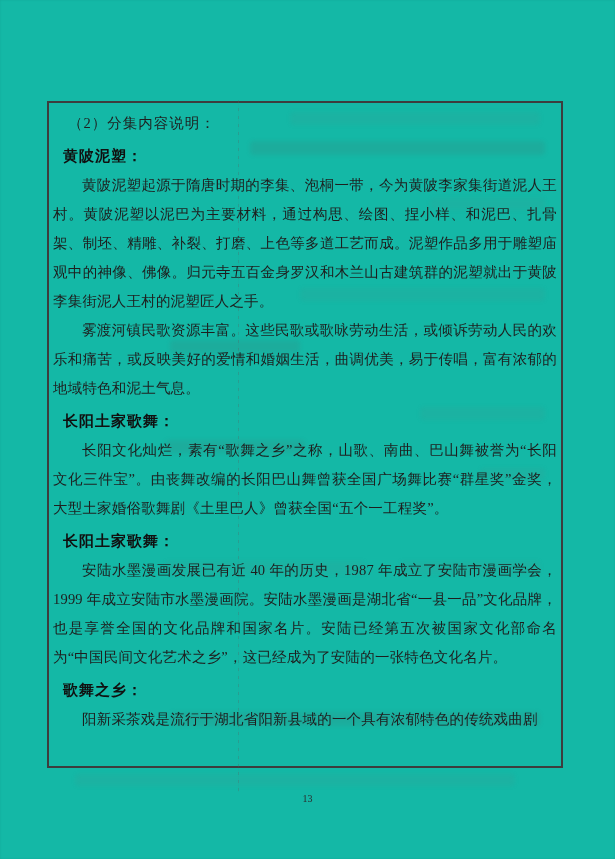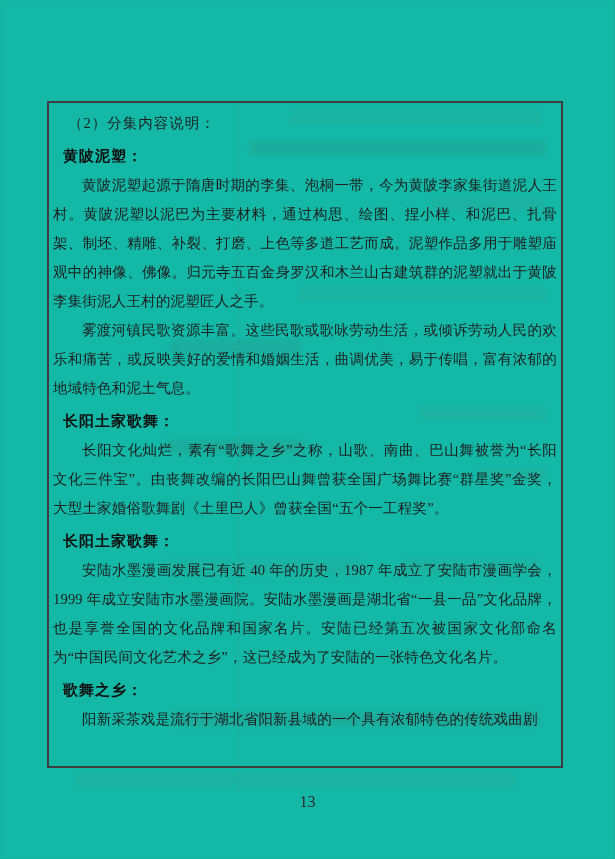--- a/index.html
+++ b/index.html
@@ -68,21 +68,21 @@
       rgba(90,90,90,0.28) 0px, rgba(90,90,90,0.28) 3px,
       rgba(90,90,90,0.05) 3px, rgba(90,90,90,0.05) 8px);
     pointer-events: none;
   }
   .page-number {
     position: absolute;
     left: 0;
     top: 793px;
     width: 615px;
     text-align: center;
-    font-size: 16px;
+    font-size: 10px;
     color: #2c2c2c;
   }
   .artifact {
     position: absolute;
     background: rgba(110,110,110,0.08);
     filter: blur(2px);
     border-radius: 4px;
     pointer-events: none;
   }
   .artifact.dark { background: rgba(90,90,90,0.12); }

